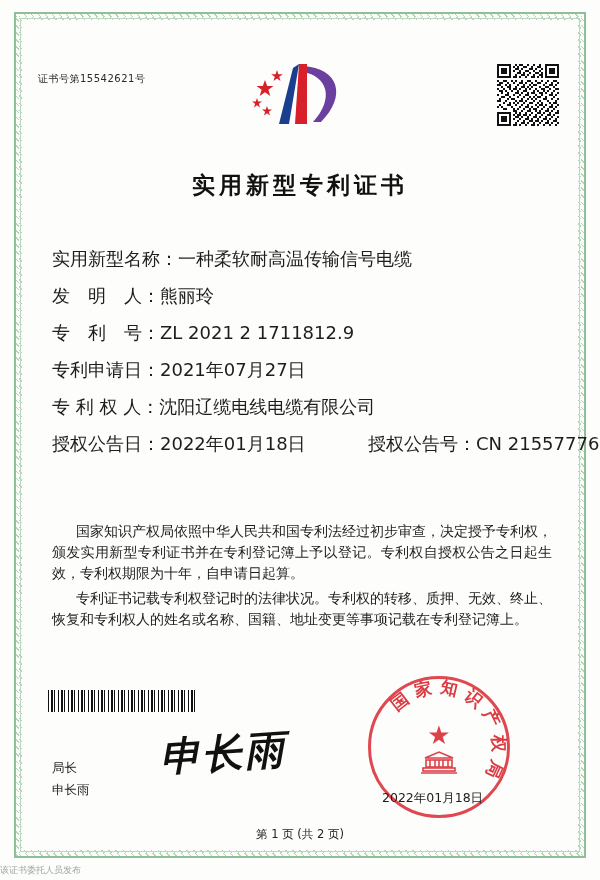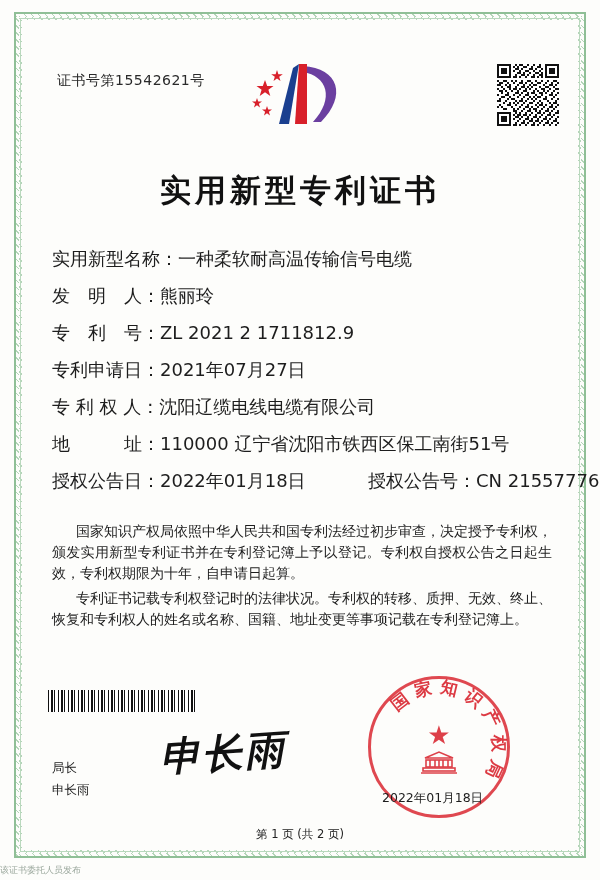--- a/index.html
+++ b/index.html
@@ -69,25 +69,24 @@
     top: 0;
     width: 600px;
     height: 880px;
   }
 
   
   .cert-no {
     position: absolute;
     left: 38px;
     top: 72px;
-    font-size: 14px;
+    font-size: 10px;
     color: #2a2a2a;
     letter-spacing: 0.5px;
     font-family: "DejaVu Sans", "Liberation Sans", sans-serif;
-    margin-left: 19px;
   }
 
   
   .logo {
     position: absolute;
     left: 243px;
     top: 62px;
     width: 120px;
     height: 72px;
   }
@@ -100,21 +99,21 @@
     width: 62px;
     height: 62px;
   }
 
   .title {
     position: absolute;
     left: 0;
     top: 170px;
     width: 600px;
     text-align: center;
-    font-size: 31px;
+    font-size: 23px;
     font-weight: bold;
     letter-spacing: 4px;
     color: #111;
     font-family: "DejaVu Serif", "Liberation Serif", serif;
   }
 
   
   .fields {
     position: absolute;
     left: 52px;
@@ -574,23 +573,20 @@
       <div class="field-row">
         <span class="field-label">专　利　号：</span><span class="field-value">ZL 2021 2 1711812.9</span>
       </div>
       <div class="field-row">
         <span class="field-label">专利申请日：</span><span class="field-value">2021年07月27日</span>
       </div>
       <div class="field-row">
         <span class="field-label">专 利 权 人：</span><span class="field-value">沈阳辽缆电线电缆有限公司</span>
       </div>
       <div class="field-row">
-        <span class="field-label">地　　　址：</span><span class="field-value">110000 辽宁省沈阳市铁西区保工南街51号</span>
-      </div>
-      <div class="field-row">
         <span class="field-label">授权公告日：</span><span class="field-value">2022年01月18日</span>
         <span class="inline-second"><span class="field-label">授权公告号：</span><span class="field-value">CN 215577760 U</span></span>
       </div>
     </div>
 
     <div class="paragraphs">
       <p>国家知识产权局依照中华人民共和国专利法经过初步审查，决定授予专利权，颁发实用新型专利证书并在专利登记簿上予以登记。专利权自授权公告之日起生效，专利权期限为十年，自申请日起算。</p>
       <p>专利证书记载专利权登记时的法律状况。专利权的转移、质押、无效、终止、恢复和专利权人的姓名或名称、国籍、地址变更等事项记载在专利登记簿上。</p>
     </div>
 

